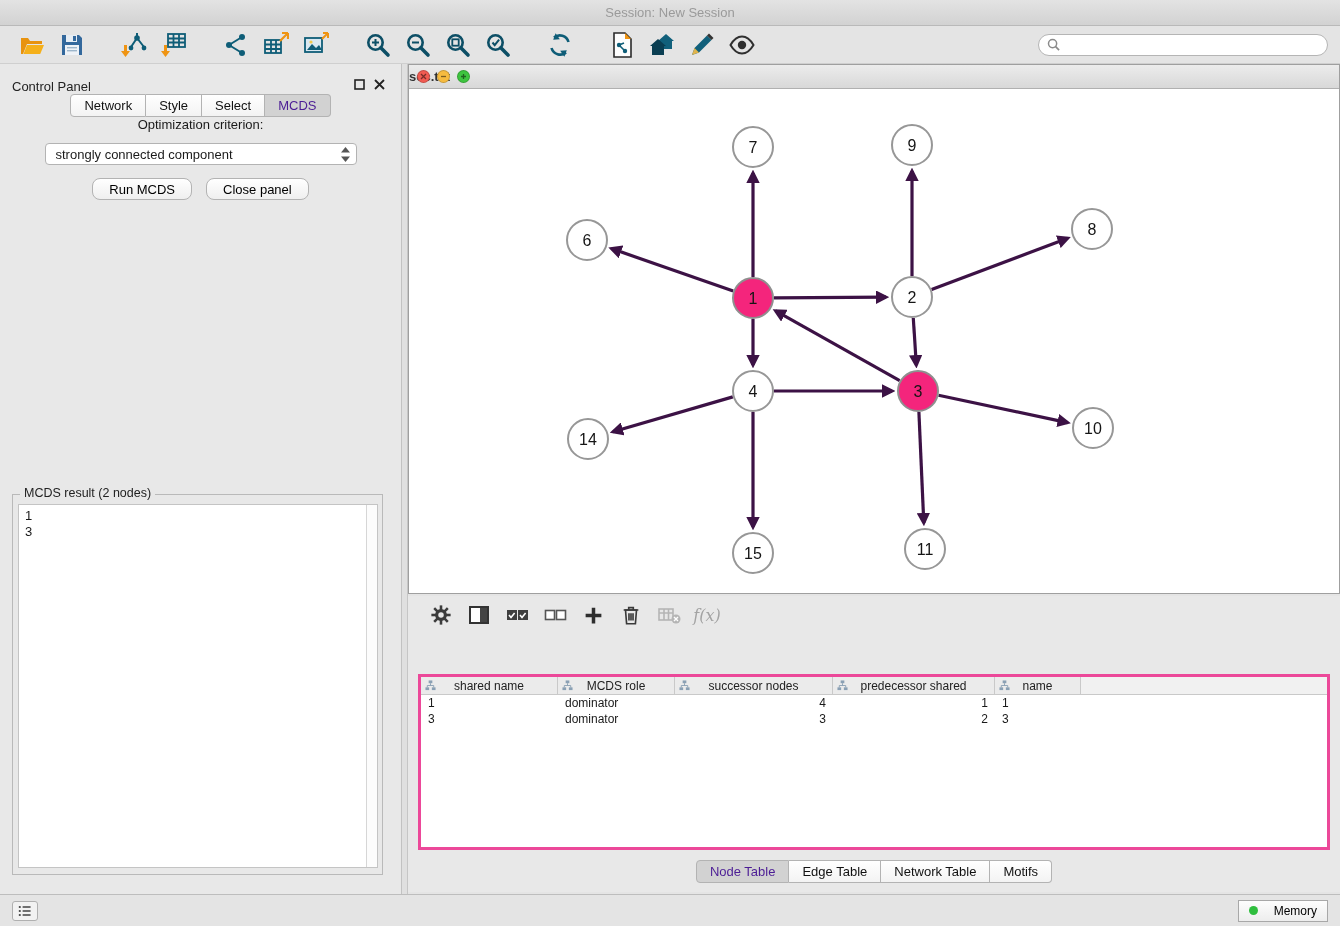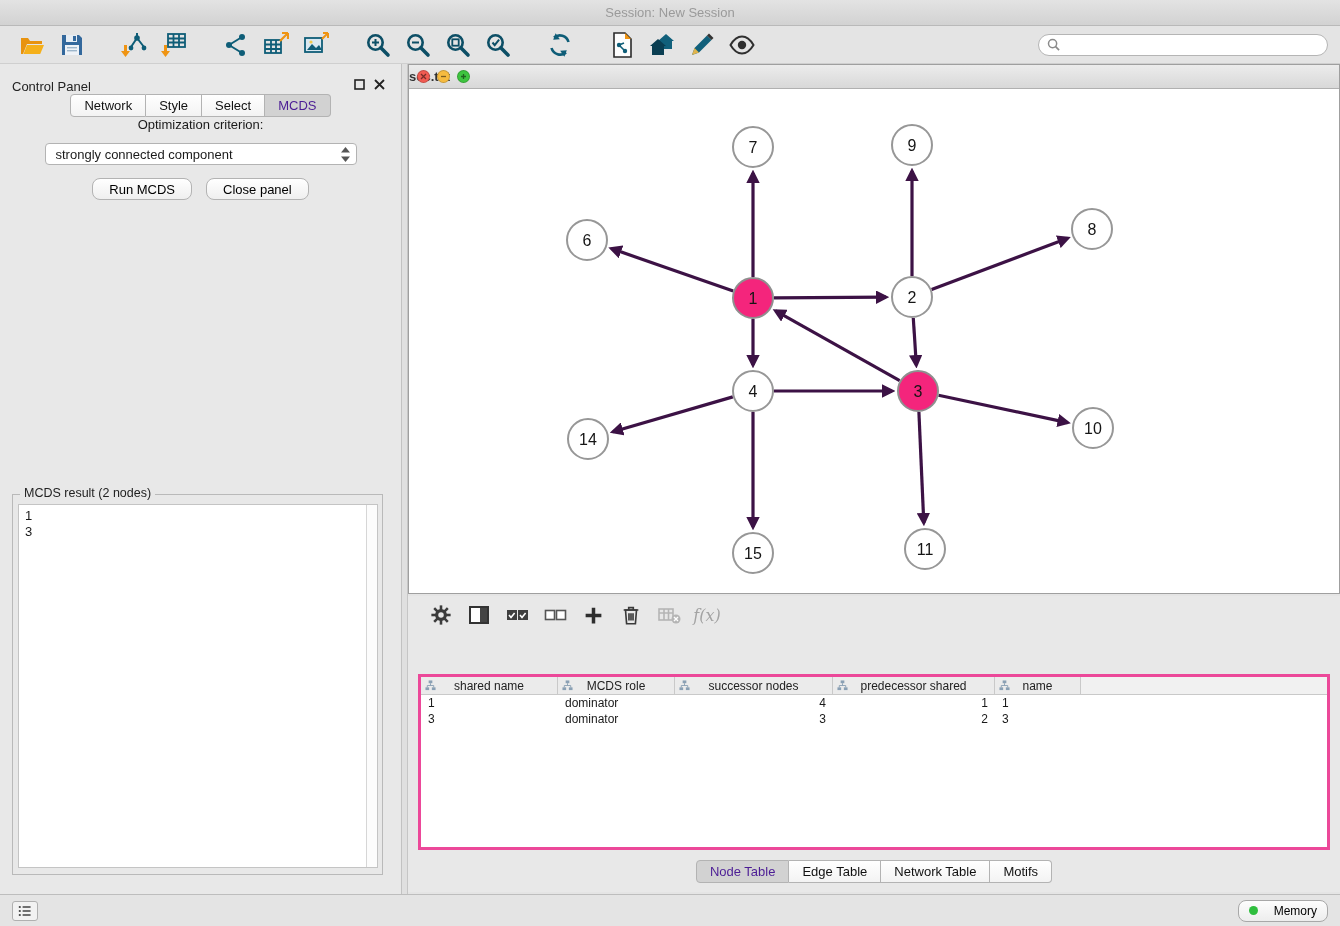--- a/index.html
+++ b/index.html
@@ -58,21 +58,21 @@
   .wfill{flex:1;border-right:none;background:#f1f1f1}
   .trow{display:flex;height:16px;font-size:12px;align-items:center;cursor:default}
   .td{padding:0 7px;overflow:hidden;white-space:nowrap}
   .num{text-align:right}
   .w0{width:137px}.w1{width:117px}.w2{width:158px}.w3{width:162px}.w4{width:86px}
   .tp-tabs{position:absolute;bottom:9px;left:0;right:0;display:flex;justify-content:center}
 
   
   .statusbar{position:absolute;left:0;top:894px;width:1340px;height:32px;background:#e4e4e4;border-top:1px solid #bdbdbd;display:flex;align-items:center;padding:0 12px}
   .list-btn{width:26px;height:20px;border:1px solid #b0b0b0;border-radius:3px;background:#f2f2f2;display:flex;align-items:center;justify-content:center;cursor:pointer}
-  .memory-btn{margin-left:auto;height:22px;border:1px solid #a8a8a8;border-radius:8px;background:linear-gradient(#fdfdfd,#ededed);display:flex;align-items:center;gap:16px;padding:0 10px;font-size:12px;cursor:pointer}
+  .memory-btn{margin-left:auto;height:22px;border:1px solid #a8a8a8;border-radius:0;background:linear-gradient(#fdfdfd,#ededed);display:flex;align-items:center;gap:16px;padding:0 10px;font-size:12px;cursor:pointer}
   .memdot{width:9px;height:9px;border-radius:50%;background:#2fbe3e}
 </style>
 </head>
 <body>
 
 <div class="titlebar">
   <span>Session: New Session</span>
 </div>
 
 <div class="toolbar">

